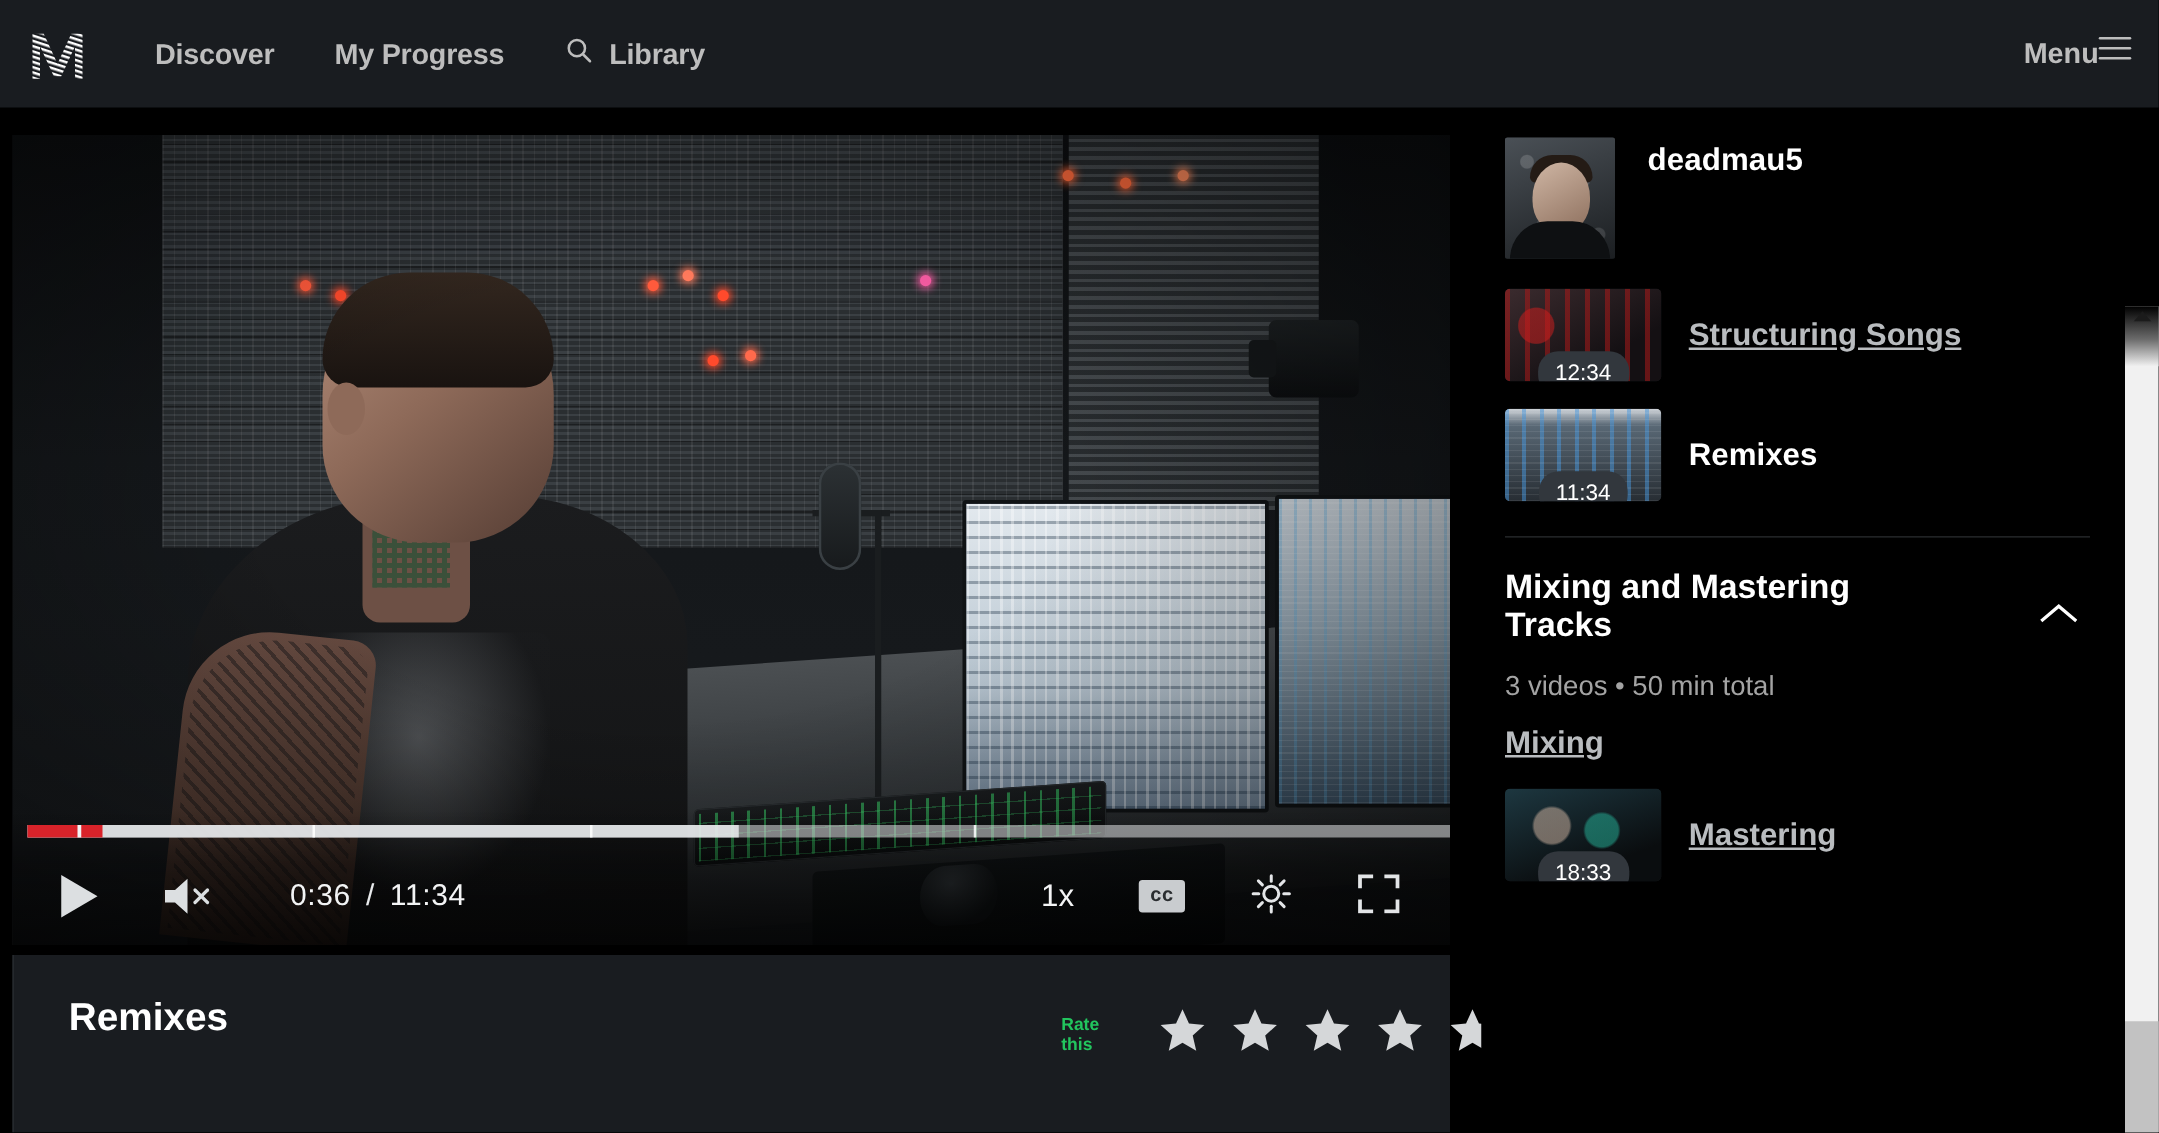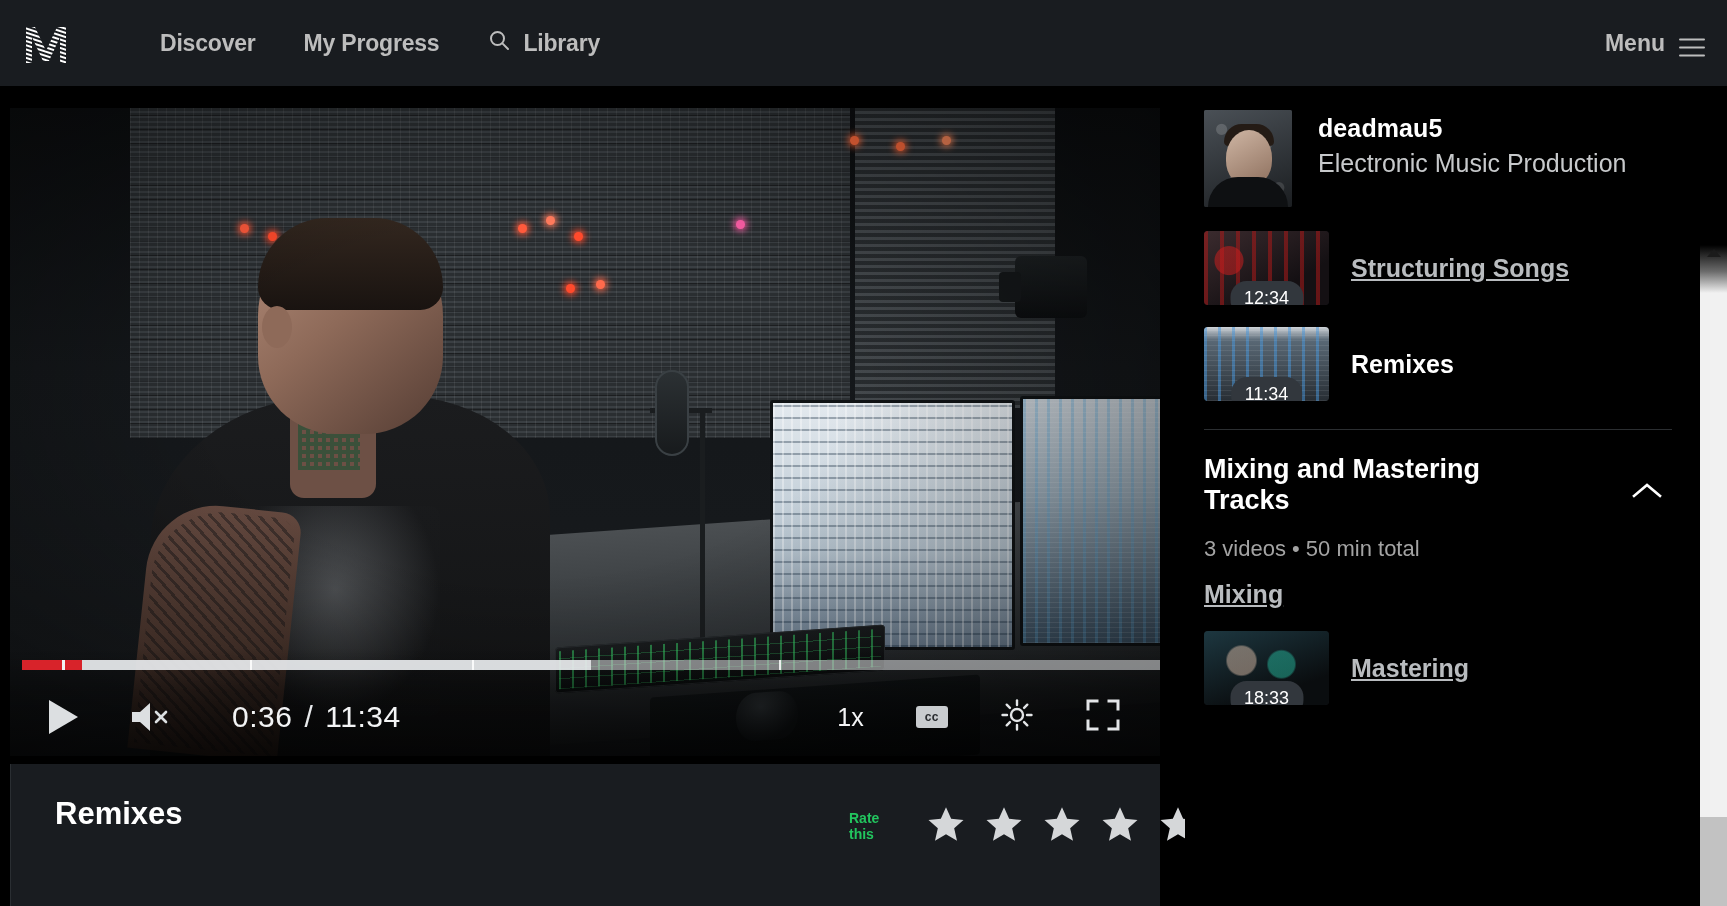--- a/index.html
+++ b/index.html
@@ -11,29 +11,29 @@
   }
   .app { position: relative; width: 1727px; height: 906px; background: #000; }
 
   
   .header {
     position: absolute; top: 0; left: 0; width: 1727px; height: 86px;
     background: #191c20;
     display: flex; align-items: center;
   }
   .logo { margin-left: 20px; width: 52px; height: 52px; display: flex; align-items: center; justify-content: center; }
-  .nav { display: flex; align-items: center; margin-left: 88px; gap: 48px; }
+  .nav { display: flex; align-items: center; margin-left: 52px; gap: 48px; }
   .nav-item {
     color: #bdbdbd; font-size: 23px; font-weight: bold; letter-spacing: -0.2px;
     cursor: pointer; white-space: nowrap;
   }
   .nav-lib { display: flex; align-items: center; gap: 12px; }
   .menu-wrap {
     position: absolute; right: 22px; top: 50%; transform: translateY(-50%);
-    display: flex; align-items: flex-end; gap: 14px; cursor: pointer;
+    display: flex; align-items: flex-start; cursor: pointer;
   }
   .menu-label { color: #bdbdbd; font-size: 23px; font-weight: bold; }
   .hamburger { display: flex; flex-direction: column; gap: 6px; width: 26px; }
   .hamburger i { display: block; height: 2px; background: #bdbdbd; border-radius: 1px; }
 
   
   .stage {
     position: absolute; left: 10px; top: 108px; width: 1150px; height: 648px;
     background: #0a0c0e; overflow: hidden;
   }
@@ -177,27 +177,27 @@
   .scrub .buffered{ position:absolute; left:0; top:0; height:100%; background: rgba(235,238,240,.82); }
   .scrub .played{ position:absolute; left:0; top:0; height:100%; background:#d8232a; }
   .scrub .handle{ position:absolute; top:0; width:3px; height:100%; background:#f2f3f4; }
   .chapter{ position:absolute; top:0; width:2px; height:100%; background:rgba(255,255,255,.85); }
 
   .ctrlrow{ position:absolute; left:0; right:0; top:34px; height:70px; display:flex; align-items:center; }
   .btn{ display:flex; align-items:center; justify-content:center; cursor:pointer; }
   .play-btn{ margin-left:36px; width:34px; height:38px; }
   .vol-btn{ margin-left:48px; width:42px; height:34px; }
   .time{
-    margin-left:62px; color:#f3f4f5; font-size:30px; letter-spacing:.5px; white-space:nowrap;
+    margin-left:62px; color:#f3f4f5; font-size:24px; letter-spacing:.5px; white-space:nowrap;
   }
   .time .sep{ margin:0 12px; color:#e8eaec; }
   .right-ctrls{ margin-left:auto; display:flex; align-items:center; gap:52px; margin-right:40px; }
   .speed{ color:#f3f4f5; font-size:25px; cursor:pointer; }
   .cc{
-    background:#c9cccf; color:#2a2d30; font-size:12px; font-weight:bold;
+    background:#c9cccf; color:#2a2d30; font-size:16px; font-weight:bold;
     padding:4px 9px; border-radius:3px; letter-spacing:.5px; cursor:pointer;
   }
 
   
   .lessonbar{
     position:absolute; left:10px; top:764px; width:1150px; height:142px;
     background:#191c20; border-left:1px solid #2a2e32;
   }
   .lesson-title{
     position:absolute; left:44px; top:32px; color:#fff; font-size:31px; font-weight:bold;
@@ -465,21 +465,20 @@
 
     <div class="instructor">
       <div class="inst-thumb">
         <div class="damask"></div>
           <div class="hairtop"></div>
           <div class="face"></div>
           <div class="shirt"></div>
       </div>
       <div class="inst-meta">
         <div class="inst-name">deadmau5</div>
-        <div class="inst-sub">Electronic Music Production</div>
       </div>
     </div>
 
     <div class="videolist" style="margin-top:24px;">
       <div class="vrow">
         <div class="vthumb">
           <div class="inner" style="background:
               radial-gradient(circle at 20% 40%, rgba(200,30,30,.55) 0 14px, transparent 15px),
               repeating-linear-gradient(90deg, rgba(170,25,25,.55) 0 4px, transparent 4px 16px),
               linear-gradient(150deg,#3b2b2e,#141013 70%);"></div>

